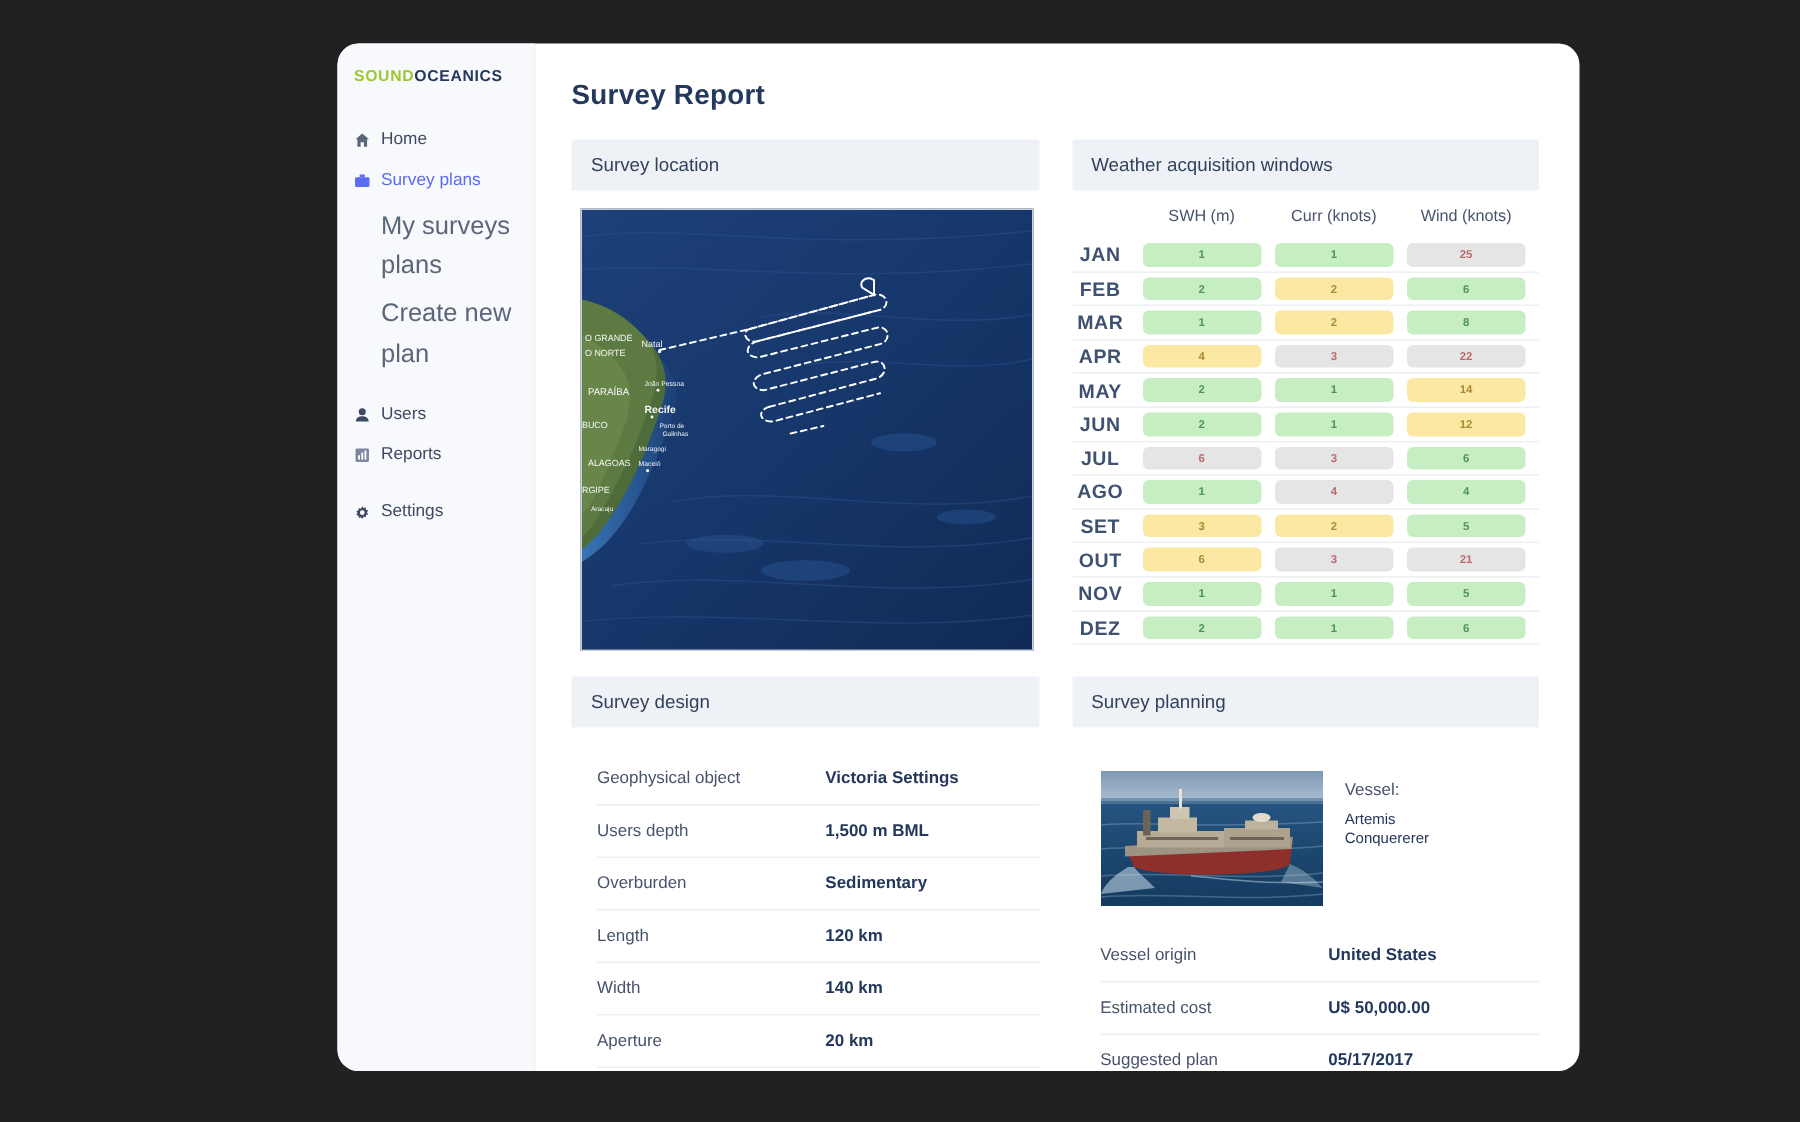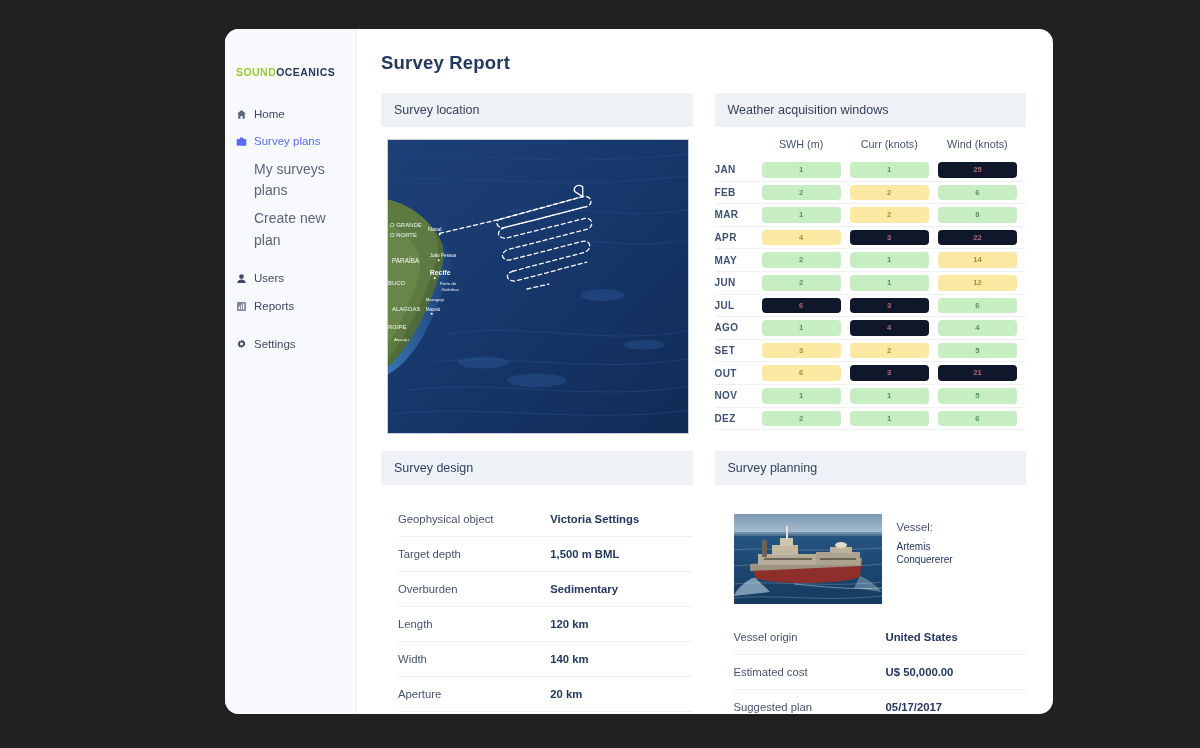--- a/index.html
+++ b/index.html
@@ -16,42 +16,42 @@
     border-radius: 14px;
     display: flex;
     overflow: visible;
   }
   
   #sidebar {
     width: 132px; flex: 0 0 132px;
     background: #f7f9fc;
     border-radius: 14px 0 0 14px;
     border-right: 1px solid #eceff4;
-    padding: 37px 0 0 0;
+    padding: 16px 0 0 0;
     position: relative; z-index: 2;
   }
   .logo {
     font-size: 10.5px; font-weight: bold; letter-spacing: .45px;
     padding: 0 0 0 11px; white-space: nowrap;
   }
   .logo .a { color: #9ec82e; }
   .logo .b { color: #24375c; }
   .nav { margin-top: 23px; }
   .nav-item {
     display: flex; align-items: center; gap: 7px;
     padding: 5px 6px 5px 11px;
     font-size: 11.5px; color: #3e4a61; cursor: pointer;
     line-height: 1.5;
   }
   .nav-item.active { color: #5b6cf0; }
   .nav-item .ico { width: 11px; height: 11px; flex: 0 0 11px; display: block; }
   .nav-item .ico svg { display: block; width: 11px; height: 11px; }
   .nav-sub {
     padding: 3px 6px 3px 29px;
-    font-size: 14px; color: #5b6678; cursor: pointer; line-height: 1.55;
+    font-size: 17px; color: #5b6678; cursor: pointer; line-height: 1.55;
   }
   .nav-gap { height: 11px; }
   
   #main {
     flex: 1; padding: 23px 27px 0 24px;
     position: relative; overflow: hidden;
     border-radius: 0 14px 14px 0;
   }
   #page-title {
     font-size: 18.5px; font-weight: bold; color: #24375c;
@@ -80,31 +80,31 @@
   .wx { padding: 7px 0 0 0; }
   .wx table { width: 100%; border-collapse: collapse; table-layout: fixed; }
   .wx col.m { width: 47px; }
   .wx col.p { width: 9px; }
   .wx th {
     font-size: 10.8px; font-weight: normal; color: #46536b;
     padding: 4px 0 9px 0; 
   }
   .wx td { padding: 3px 0; border-bottom: 1px solid #eef0f3; }
   .wx td.mon {
-    font-size: 10px; color: #3f5170; letter-spacing: .4px;
-    text-align: left; padding-right: 9px; font-weight: bold;
+    font-size: 13px; color: #3f5170; letter-spacing: .4px;
+    text-align: center; padding-right: 9px; font-weight: bold;
   }
   .pill {
     display: block; text-align: center;
     font-size: 7.6px; font-weight: bold;
     border-radius: 4px; padding: 4px 0 4px 0; line-height: 1;
   }
   .pill.g { background: #c7edc3; color: #4e9458; }
   .pill.y { background: #fbe8a3; color: #a98b31; }
-  .pill.r { background: #0f172a; color: #b96a70; }
+  .pill.r { background: #e5e5e5; color: #b96a70; }
   
   .dt { width: 100%; border-collapse: collapse; }
   .dt td {
     font-size: 11.3px; padding: 11px 4px 11px 0;
     border-bottom: 1px solid #eceff3; color: #46536b;
   }
   .dt tr:first-child td { border-top: none; }
   .dt td.v { font-weight: bold; color: #24375c; }
   .pad-l { padding: 17px 0 0 17px; }
   .pad-l2 { padding: 17px 0 0 19px; }
@@ -490,21 +490,21 @@
       <section class="card">
         <div class="card-head">Survey design</div>
         <div class="card-body pad-l">
           <table class="dt">
             <tbody id="sd-body">
                 <tr>
                   <td>Geophysical object</td>
                   <td class="v">Victoria Settings</td>
                 </tr>
                 <tr>
-                  <td>Target depth</td>
+                  <td>Users depth</td>
                   <td class="v">1,500 m BML</td>
                 </tr>
                 <tr>
                   <td>Overburden</td>
                   <td class="v">Sedimentary</td>
                 </tr>
                 <tr>
                   <td>Length</td>
                   <td class="v">120 km</td>
                 </tr>

